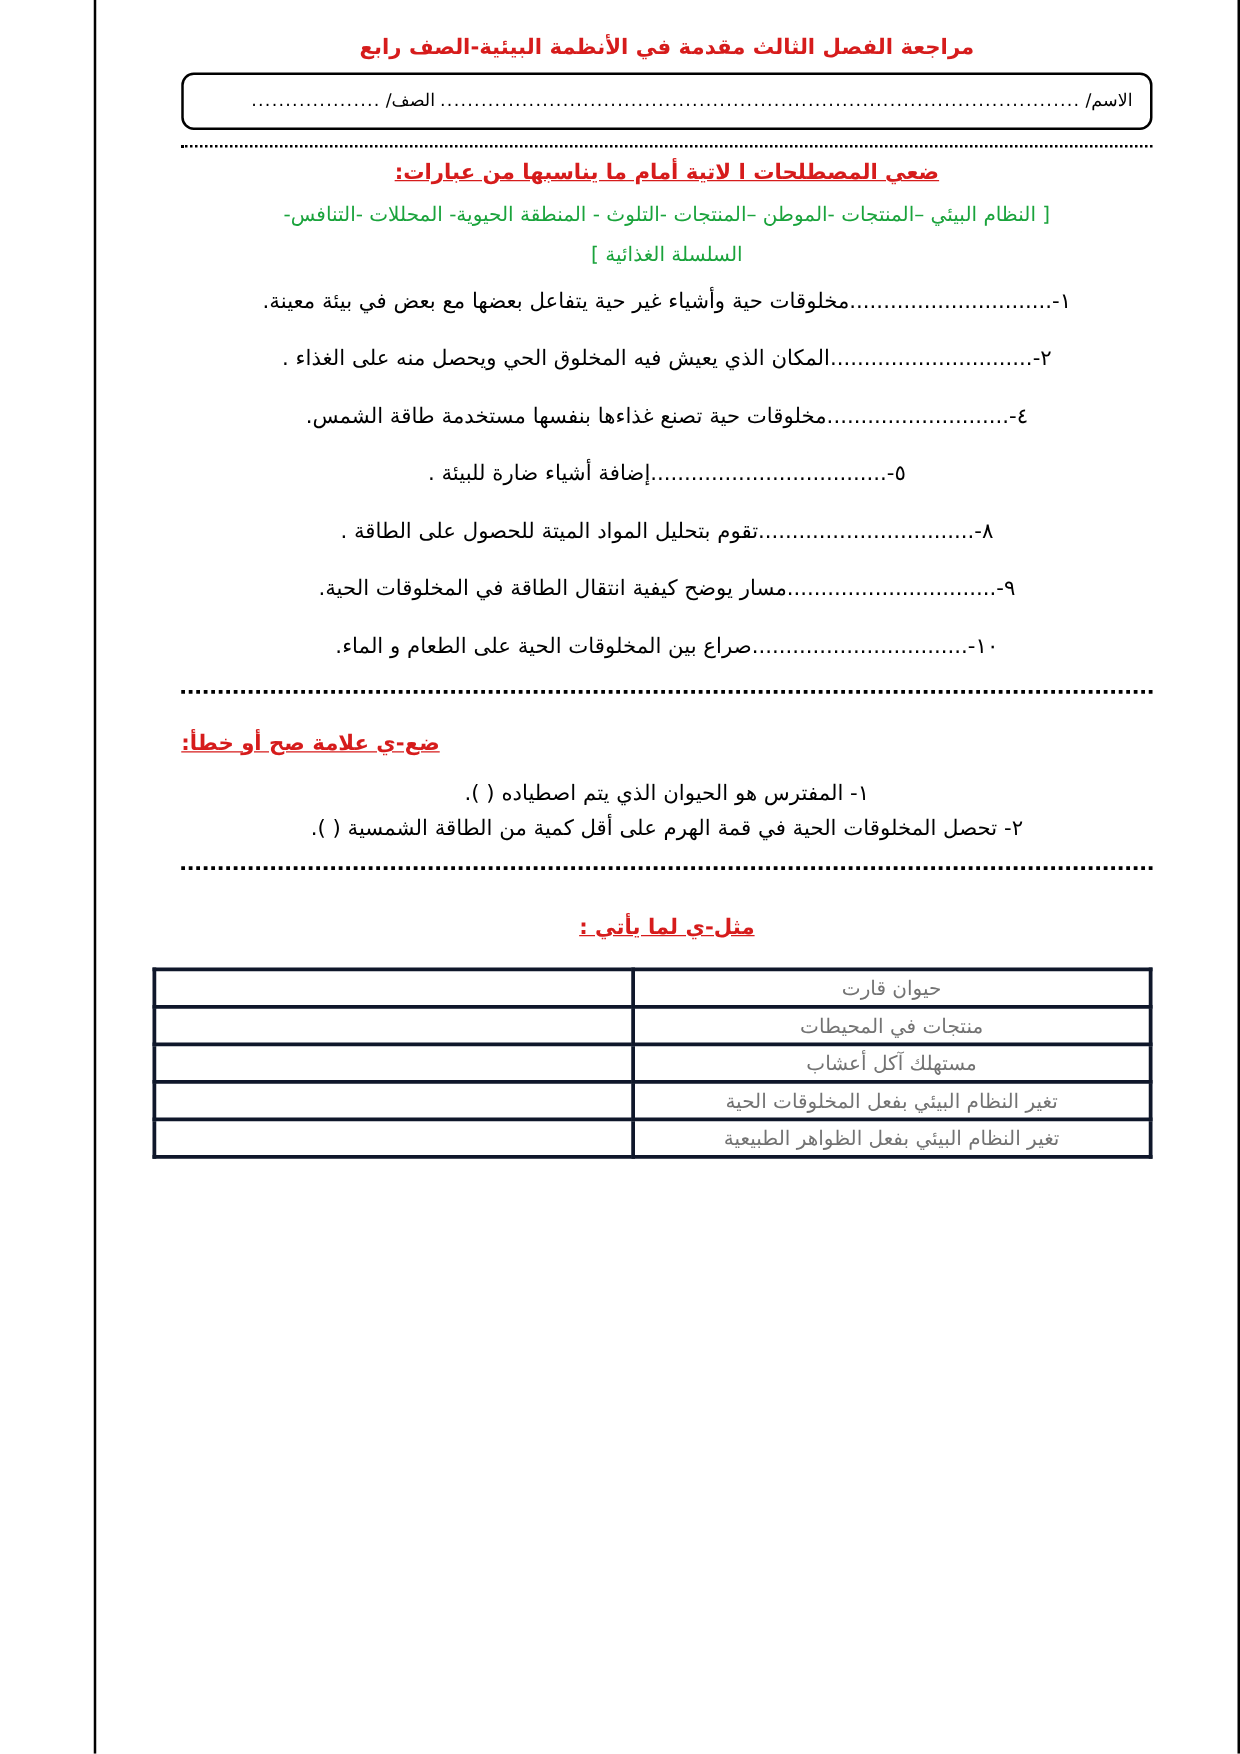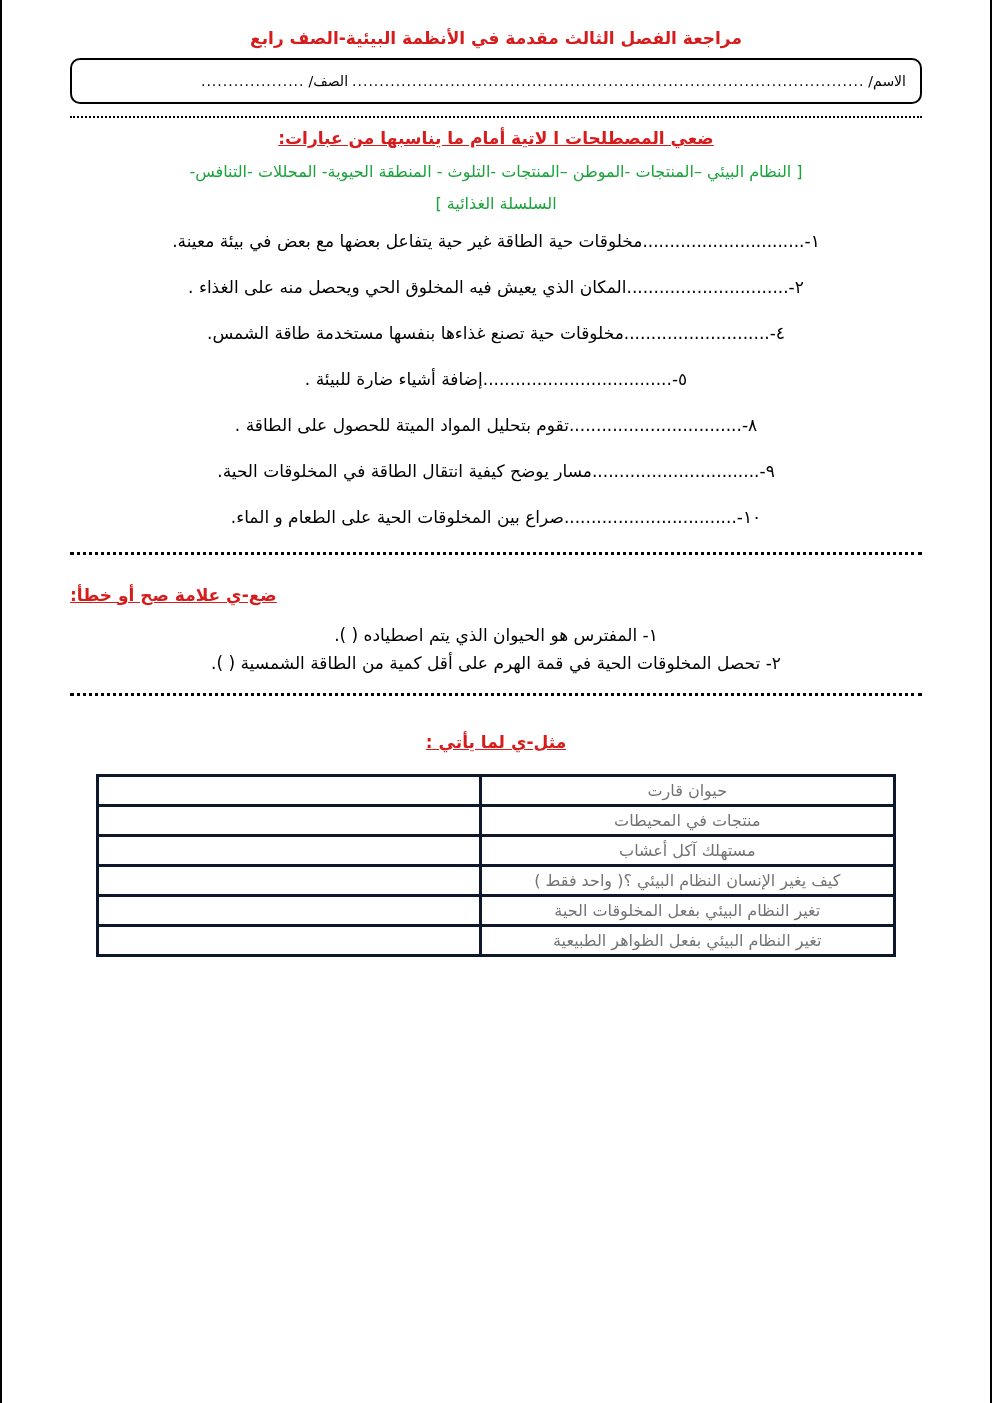--- a/index.html
+++ b/index.html
@@ -9,21 +9,21 @@
   }
   body {
     font-family: "DejaVu Sans", "Liberation Sans", sans-serif;
     width: 992px;
     height: 1403px;
     position: relative;
     overflow: hidden;
   }
   .page {
     position: relative;
-    width: 992px;
+    width: 917px;
     height: 1403px;
     box-sizing: border-box;
     background: #fff;
     border-left: 2px solid #000;
     border-right: 2px solid #000;
     overflow: hidden;
   }
   .page-inner {
     padding: 22px 68px 0 68px;
     box-sizing: border-box;
@@ -184,21 +184,21 @@
 
     <div class="section-heading">ضعي المصطلحات ا لاتية أمام ما يناسبها من عبارات:</div>
 
     <div class="terms-bank">
       <span>[ النظام البيئي –المنتجات -الموطن –المنتجات -التلوث - المنطقة الحيوية- المحللات -التنافس-</span>
       <span class="line2">السلسلة الغذائية ]</span>
     </div>
 
     <ul class="q-list">
       <li class="q-item">
-        <span class="q-num">١-</span><span class="q-dots">..............................</span><span>مخلوقات حية الطاقة غير حية يتفاعل بعضها مع بعض في بيئة معينة.</span>
+        <span class="q-num">١-</span><span class="q-dots">..............................</span><span>مخلوقات حية وأشياء غير حية يتفاعل بعضها مع بعض في بيئة معينة.</span>
       </li>
       <li class="q-item">
         <span class="q-num">٢-</span><span class="q-dots">..............................</span><span>المكان الذي يعيش فيه المخلوق الحي ويحصل منه على الغذاء .</span>
       </li>
       <li class="q-item">
         <span class="q-num">٤-</span><span class="q-dots">...........................</span><span>مخلوقات حية تصنع غذاءها بنفسها مستخدمة طاقة الشمس.</span>
       </li>
       <li class="q-item">
         <span class="q-num">٥-</span><span class="q-dots">...................................</span><span>إضافة أشياء ضارة للبيئة .</span>
       </li>
@@ -242,24 +242,20 @@
         </tr>
         <tr>
           <td class="label-cell">منتجات في المحيطات</td>
           <td class="blank-cell"></td>
         </tr>
         <tr>
           <td class="label-cell">مستهلك آكل أعشاب</td>
           <td class="blank-cell"></td>
         </tr>
         <tr>
-          <td class="label-cell">كيف يغير الإنسان النظام البيئي ؟( واحد فقط )</td>
-          <td class="blank-cell"></td>
-        </tr>
-        <tr>
           <td class="label-cell">تغير النظام البيئي بفعل المخلوقات الحية</td>
           <td class="blank-cell"></td>
         </tr>
         <tr>
           <td class="label-cell">تغير النظام البيئي بفعل الظواهر الطبيعية</td>
           <td class="blank-cell"></td>
         </tr>
       </tbody>
     </table>
 

